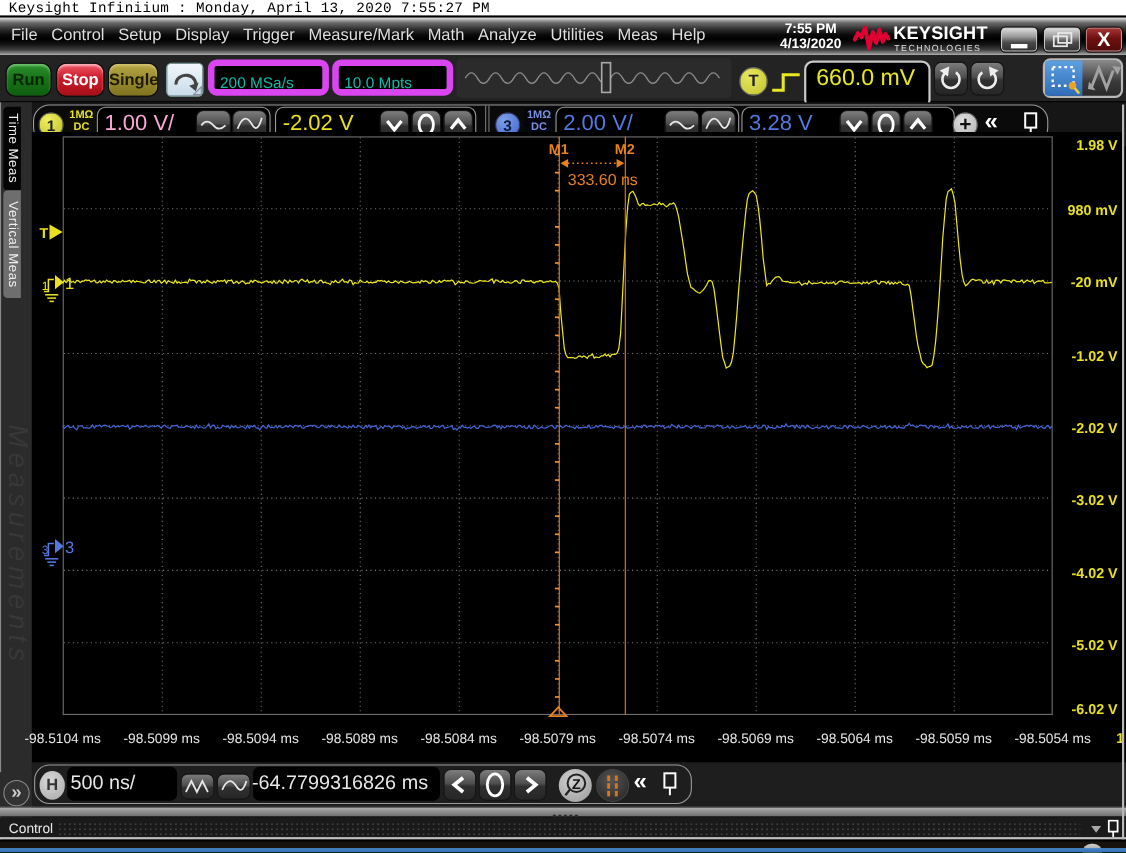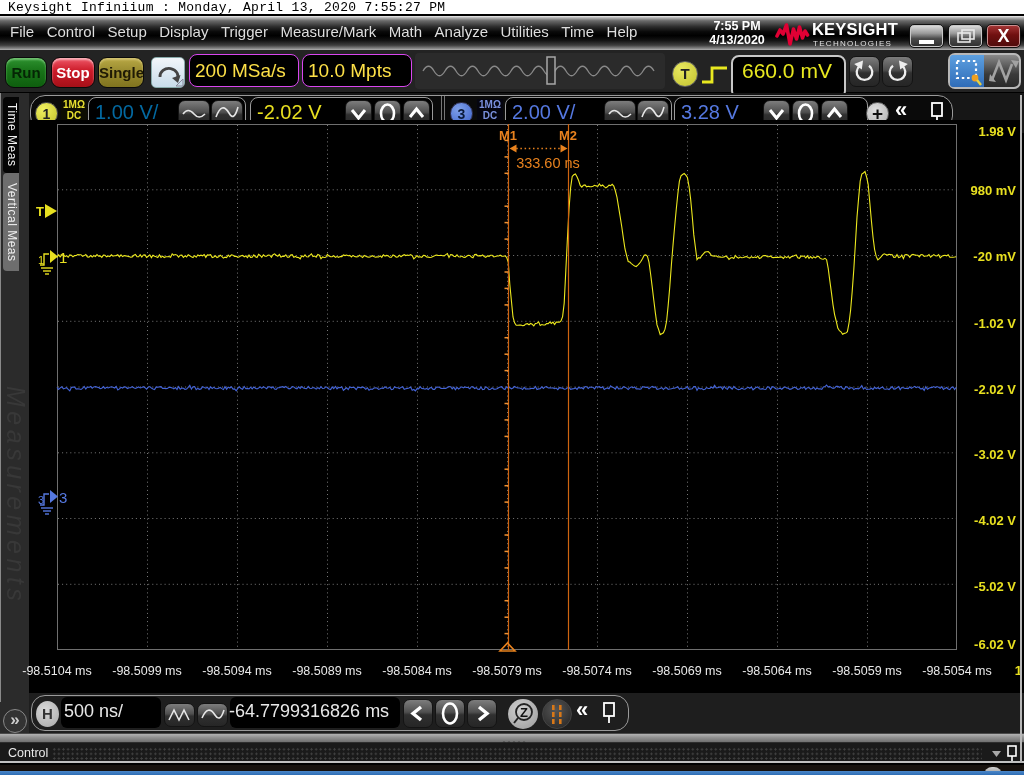--- a/index.html
+++ b/index.html
@@ -22,21 +22,21 @@
 .winbtn { top:24px; height:24px; border-radius:5px; border:1px solid #111;
   background:linear-gradient(180deg,#e2e2e2,#9a9a9a 38%,#4a4a4a 62%,#2e2e2e); box-shadow:inset 0 0 0 1px #c8c8c8; }
 #btnmin { left:909px; width:35px; }
 #btnrest { left:948px; width:35px; }
 #btnclose { left:986px; width:35px; background:linear-gradient(180deg,#a83838,#701010 45%,#4e0a0a); box-shadow:inset 0 0 0 1px #c89090;
   color:#fff; font-weight:bold; font-size:18px; text-align:center; line-height:23px; }
 
 
 #toolbar { left:0; top:50px; width:1024px; height:43px; background:#232323; border-bottom:1px solid #000; }
 .tbtn { top:7px; height:31px; border-radius:9px; font-size:15px; font-weight:bold; text-align:center; line-height:29px; border:1px solid #0a0a0a; }
-.fld { background:#000; border:1px solid #d946ef; border-radius:8px; color:#fde047; font-size:19px; }
+.fld { background:#000; border:6px solid #d946ef; border-radius:8px; color:#14b8a6; font-size:14px; }
 .gbtn { background:linear-gradient(180deg,#7d7d7d,#4f4f4f 45%,#303030 55%,#262626); border:1px solid #141414; border-radius:7px; }
 
 
 #chanbar { left:0; top:93px; width:1024px; height:40px; background:#161616; }
 #changroup { left:30px; top:2px; width:923px; height:36px; border:1px solid #9a9a9a; border-radius:15px; background:#0a0a0a; }
 .chancirc { top:9px; width:23px; height:23px; border-radius:50%; font-weight:bold; font-size:14px; text-align:center; line-height:23px; color:#222; }
 .imp { top:6px; width:26px; font-size:10px; font-weight:bold; line-height:11px; text-align:center; }
 .cfld { top:4px; height:31px; background:#000; border:1px solid #9a9a9a; border-radius:8px; }
 .cfldtx { font-size:20px; line-height:29px; padding-left:6px; }
 .sbtn { top:2px; width:32px; height:27px; }
@@ -61,21 +61,21 @@
 #results { left:0; top:743px; width:1024px; height:20px; background:#1a1a1a; border-bottom:2px solid #c0c0c0; color:#e8e8e8; font-size:12.5px; }
 #bottomstrip { left:0; top:765px; width:1024px; height:10px; background:#17120e; }
 #bluebar { left:0; top:771px; width:1024px; height:4px; background:linear-gradient(180deg,#4a86c8,#2e6db4); }
 #rightline { left:1020px; top:95px; width:2px; height:668px; background:#b8b8b8; }
 </style>
 </head>
 <body>
 <div id="app">
   <div class="abs" id="titlebar">Keysight Infiniium : Monday, April 13, 2020 7:55:27 PM</div>
   <div class="abs" id="menubar"></div>
-  <div class="abs" id="menuitems"><span>File</span><span>Control</span><span>Setup</span><span>Display</span><span>Trigger</span><span>Measure/Mark</span><span>Math</span><span>Analyze</span><span>Utilities</span><span>Time</span><span>Help</span></div>
+  <div class="abs" id="menuitems"><span>File</span><span>Control</span><span>Setup</span><span>Display</span><span>Trigger</span><span>Measure/Mark</span><span>Math</span><span>Analyze</span><span>Utilities</span><span>Meas</span><span>Help</span></div>
   <div class="abs" id="clock">7:55 PM<br>4/13/2020</div>
   <div class="abs" id="logo" style="left:775px;top:22px;">
     <svg width="133" height="27" viewBox="0 0 133 27">
       <path d="M2 14 L5 8 L8 12 L11.5 3 L15 22 L18.5 7 L21.5 17 L24.5 5 L27.5 16 L30 9 L32.5 13" fill="none" stroke="#e00034" stroke-width="3.6" stroke-linejoin="round" stroke-linecap="round"></path>
       <text x="37" y="13" fill="#fff" font-size="16.5" font-weight="bold" font-family="Liberation Sans" letter-spacing="0.2">KEYSIGHT</text>
       <text x="38" y="24" fill="#e0e0e0" font-size="8" font-family="Liberation Sans" letter-spacing="1.3">TECHNOLOGIES</text>
     </svg>
   </div>
   <div class="abs winbtn" id="btnmin">
       <div class="abs" style="left:9px;top:15px;width:15px;height:3.5px;background:#fff;"></div>
@@ -137,21 +137,21 @@
           <path d="M4 18 l-1 7 7 1 z" fill="#a2a2a2"></path>
           <path d="M25 4 l8 1 -3 7 z" fill="#a2a2a2"></path>
         </svg>
     </div>
   </div>
   <div class="abs" id="chanbar">
     <div class="abs" id="changroup"></div>
     <div class="abs chancirc" style="left:35px;background:radial-gradient(circle at 35% 30%,#f0f060,#bebe2a);border:1px solid #555;">1</div>
     <div class="abs imp" style="left:61px;color:#e8e030;background:#0d0d02;">1MΩ<br>DC</div>
     <div class="abs cfld" style="left:88px;width:158px;">
-      <span class="abs cfldtx" style="color:#0369a1;">1.00 V/</span>
+      <span class="abs cfldtx" style="color:#f9a8d4;">1.00 V/</span>
       <div class="abs gbtn sbtn" style="left:89px;"><svg width="30" height="25" viewBox="0 0 30 25">
             <path d="M4 13 q5 -7 11 0 q5 6 11 0" fill="none" stroke="#e6e6e6" stroke-width="1.6"></path>
           </svg></div>
       <div class="abs gbtn sbtn" style="left:122px;"><svg width="30" height="25" viewBox="0 0 30 25">
             <path d="M4 16 q6 -16 13 -4 q5 9 9 -6" fill="none" stroke="#e6e6e6" stroke-width="1.6"></path>
           </svg></div>
     </div>
     <div class="abs cfld" style="left:250px;width:183px;">
       <span class="abs cfldtx" style="color:#e8e020;">-2.02 V</span>
       <div class="abs gbtn abtn" style="left:94px;"><svg width="25" height="25" viewBox="0 0 25 25">

